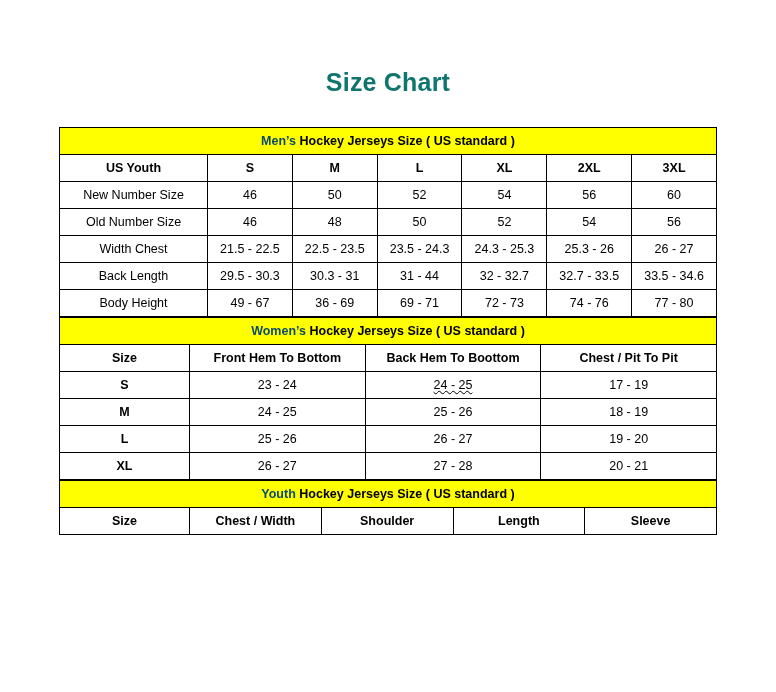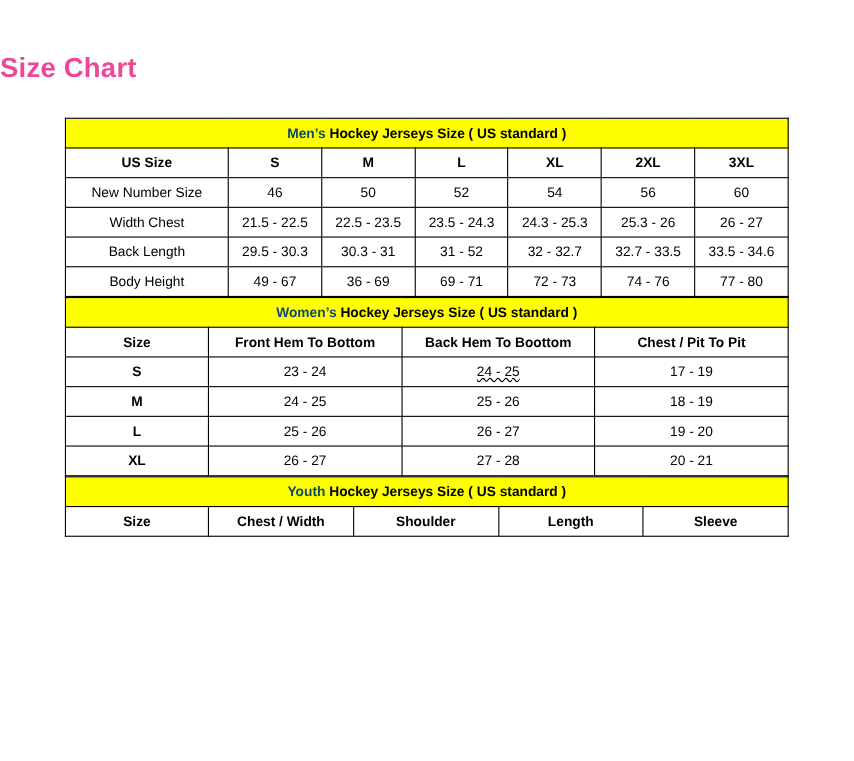--- a/index.html
+++ b/index.html
@@ -14,25 +14,25 @@
     color: #000000;
     overflow: hidden;
   }
   .page {
     position: relative;
     width: 776px;
     height: 692px;
     box-sizing: border-box;
   }
   .chart-title {
-    text-align: left;
-    color: #ec4899;
+    text-align: center;
+    color: #0f766e;
     font-size: 25px;
     font-weight: bold;
-    padding-top: 48px;
+    padding-top: 68px;
     letter-spacing: 0.2px;
   }
   .tables-wrap {
     width: 658px;
     margin: 0 auto;
     padding-top: 30px;
   }
   table.sz {
     border-collapse: collapse;
     width: 100%;
@@ -94,51 +94,60 @@
           <col>
           <col>
           <col>
           <col>
       </colgroup>
       <tbody>
         <tr>
           <td class="band" colspan="7"><span class="accent">Men’s</span><span> Hockey Jerseys Size ( US standard )</span></td>
         </tr>
         <tr>
-          <td class="hdr">US Size</td>
+          <td class="hdr">US Youth</td>
           <td class="hdr">S</td>
           <td class="hdr">M</td>
           <td class="hdr">L</td>
           <td class="hdr">XL</td>
           <td class="hdr">2XL</td>
           <td class="hdr">3XL</td>
         </tr>
         <tr>
           <td class="rowlabel">New Number Size</td>
           <td>46</td>
           <td>50</td>
           <td>52</td>
           <td>54</td>
           <td>56</td>
           <td>60</td>
         </tr>
         <tr>
+          <td class="rowlabel">Old Number Size</td>
+          <td>46</td>
+          <td>48</td>
+          <td>50</td>
+          <td>52</td>
+          <td>54</td>
+          <td>56</td>
+        </tr>
+        <tr>
           <td class="rowlabel">Width Chest</td>
           <td>21.5 - 22.5</td>
           <td>22.5 - 23.5</td>
           <td>23.5 - 24.3</td>
           <td>24.3 - 25.3</td>
           <td>25.3 - 26</td>
           <td>26 - 27</td>
         </tr>
         <tr>
           <td class="rowlabel">Back Length</td>
           <td>29.5 - 30.3</td>
           <td>30.3 - 31</td>
-          <td>31 - 52</td>
+          <td>31 - 44</td>
           <td>32 - 32.7</td>
           <td>32.7 - 33.5</td>
           <td>33.5 - 34.6</td>
         </tr>
         <tr>
           <td class="rowlabel">Body Height</td>
           <td>49 - 67</td>
           <td>36 - 69</td>
           <td>69 - 71</td>
           <td>72 - 73</td>

